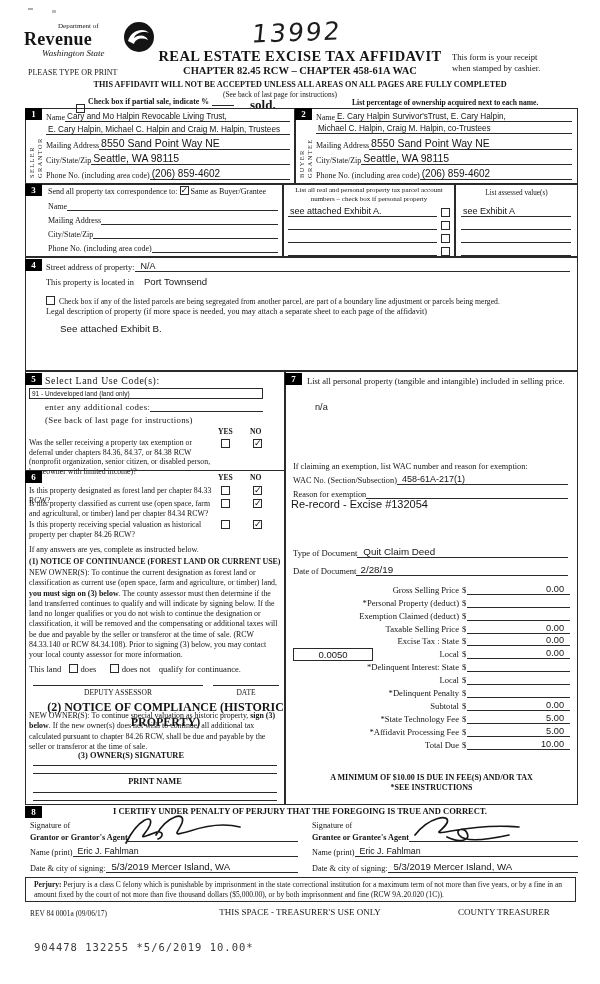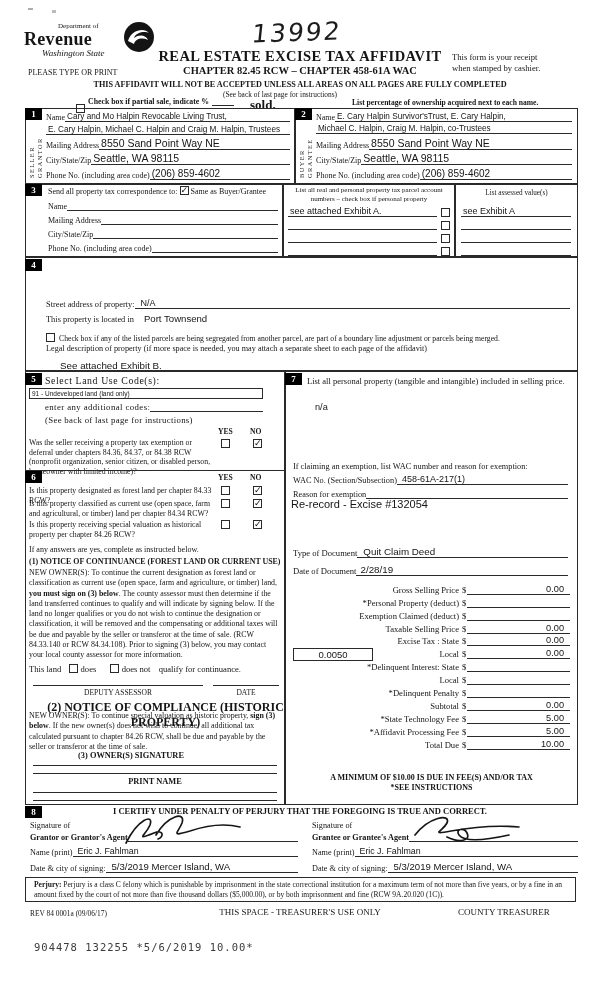--- a/index.html
+++ b/index.html
@@ -195,21 +195,21 @@
         <span class="fill"></span>
       </div>
     <div class="frow" style="height:13px;">
         <span class="fill"></span>
       </div>
   </div>
 
   
   <div class="box" style="left:25px;top:257px;width:553px;height:114px;"></div>
   <div class="tab" style="left:25px;top:259px;">4</div>
-  <div class="abs" style="left:46px;top:259px;width:524px;margin-top:37px;">
+  <div class="abs" style="left:46px;top:259px;width:524px;">
     <div class="frow" style="height:13px;">
       <span class="lbl" style="font-size:8.4px;">Street address of property:</span>
       <span class="fill sans" style="font-size:9px;padding-left:6px;">N/A</span>
     </div>
     <div class="frow" style="height:15px;">
       <span class="lbl" style="font-size:8.4px;">This property is located in</span>
       <span class="sans" style="font-size:9.6px;padding-left:10px;">Port Townsend</span>
     </div>
     <div style="height:15px;padding-top:3px;">
       <span class="cb"></span>

